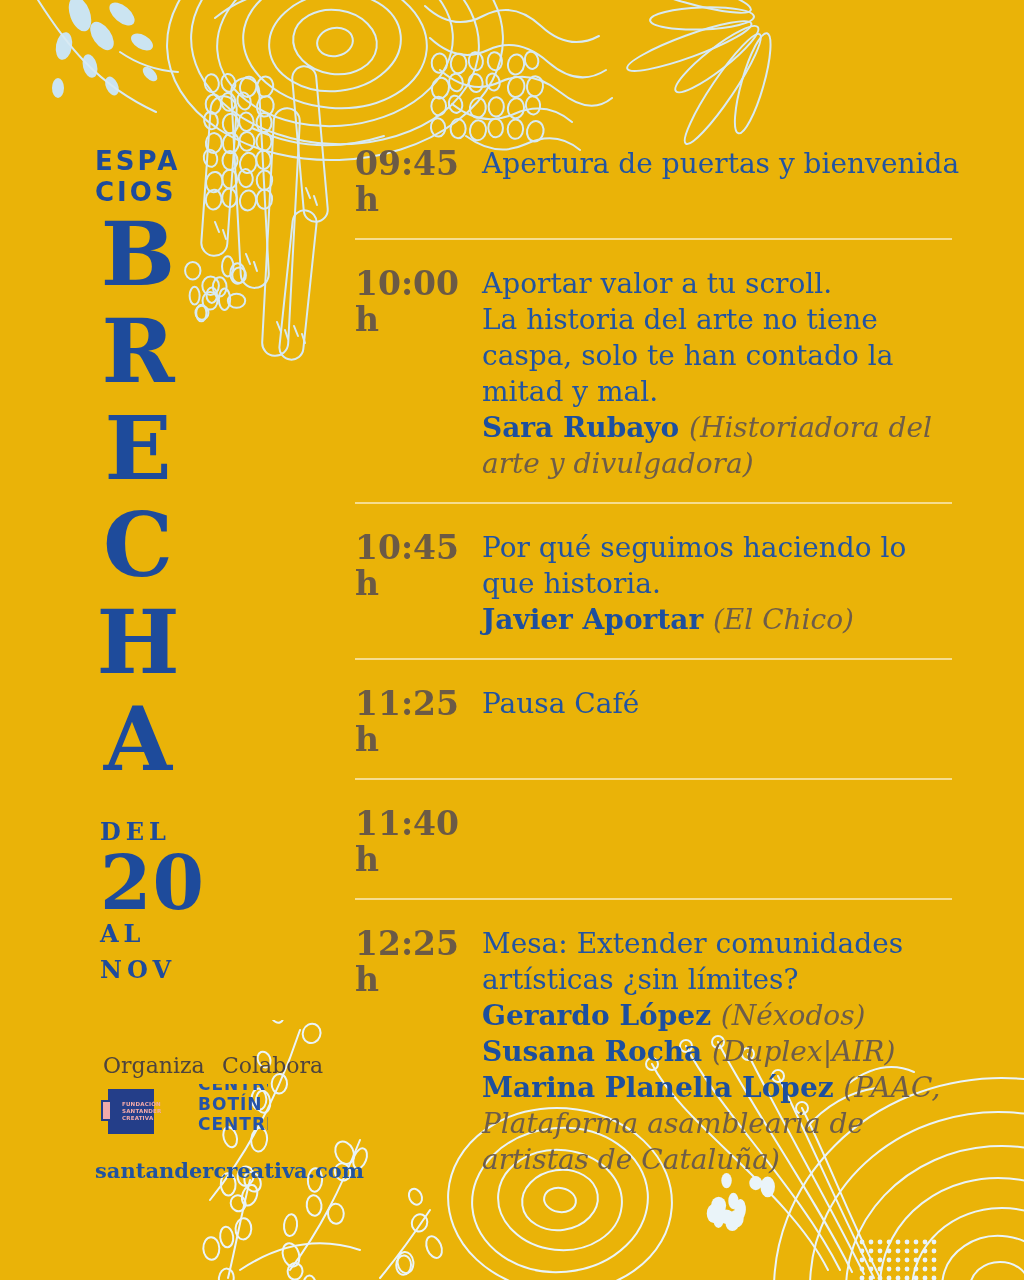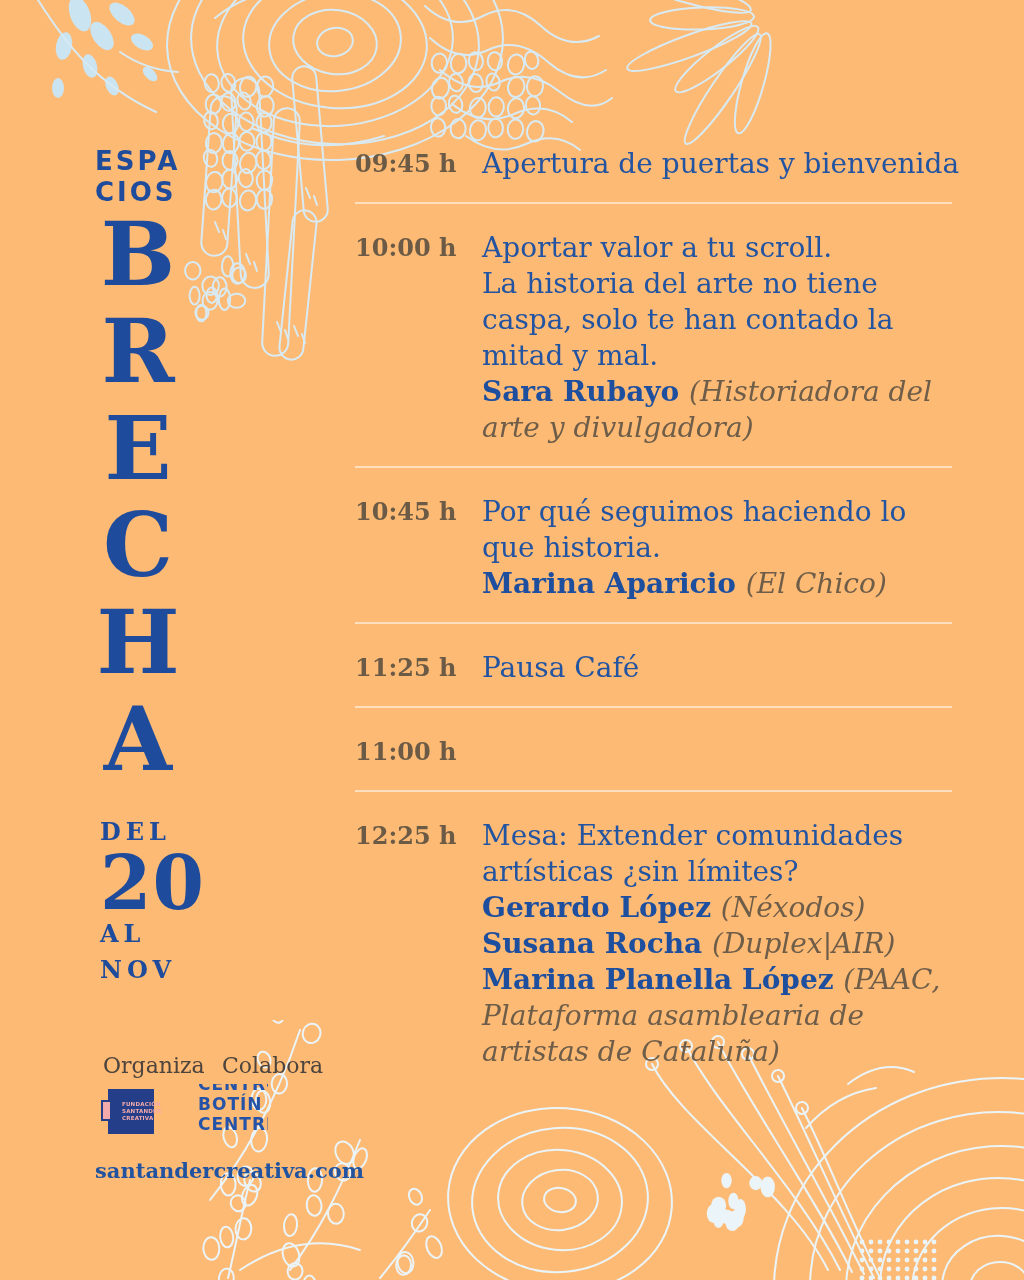--- a/index.html
+++ b/index.html
@@ -1,17 +1,17 @@
 <!DOCTYPE html>
 <html><head>
 <meta charset="utf-8">
 <style>
   html,body{margin:0;padding:0;background:#888;}
   .poster{
-    position:relative;width:1024px;height:1280px;background:#fdba74;
+    position:relative;width:1024px;height:1280px;background:#eab308;
     overflow:hidden;font-family:"DejaVu Serif",serif;
   }
   .poster *{box-sizing:border-box;}
   svg.decor{position:absolute;left:0;pointer-events:none;}
   #decor-top{top:0;}
   #decor-bottom{top:1020px;}
 
   
   .brand-word{
     position:absolute;left:95px;top:146px;z-index:2;
@@ -31,21 +31,21 @@
     font-family:"DejaVu Serif",serif;
   }
   .d-small{font-size:24px;line-height:28px;font-weight:bold;letter-spacing:5px;}
   .d-big{font-size:74px;line-height:70px;font-weight:bold;letter-spacing:1px;margin:2px 0;}
   .d-small.nov{margin-top:8px;}
 
   
   .schedule{position:absolute;left:355px;top:146px;width:600px;z-index:2;}
   .s-item{display:flex;align-items:flex-start;}
   .s-time{
-    flex:none;width:127px;font-weight:bold;font-size:24px;line-height:36px;
+    flex:none;width:127px;font-weight:bold;font-size:33px;line-height:36px;
     color:#6B5A45;
   }
   .s-body{font-size:28px;line-height:36px;color:#2254A2;}
   .s-line{white-space:nowrap;}
   .seg-t{color:#2254A2;}
   .seg-b{color:#1D4F9E;font-weight:bold;}
   .seg-i{color:#6E5D49;font-style:italic;}
   .divider{
     border:none;height:0;border-top:2px solid rgba(255,255,255,0.55);
     margin:20px 0 26px 0;width:597px;
@@ -403,33 +403,33 @@
           <div class="s-line"><span class="seg-b">Sara Rubayo </span><span class="seg-i">(Historiadora del</span></div>
           <div class="s-line"><span class="seg-i">arte y divulgadora)</span></div>
         </div>
       </div>
       <hr class="divider">
       <div class="s-item">
         <div class="s-time">10:45 h</div>
         <div class="s-body">
           <div class="s-line"><span class="seg-t">Por qué seguimos haciendo lo</span></div>
           <div class="s-line"><span class="seg-t">que historia.</span></div>
-          <div class="s-line"><span class="seg-b">Marina Aparicio </span><span class="seg-i">(El Chico)</span></div>
+          <div class="s-line"><span class="seg-b">Javier Aportar </span><span class="seg-i">(El Chico)</span></div>
         </div>
       </div>
       <hr class="divider">
       <div class="s-item">
         <div class="s-time">11:25 h</div>
         <div class="s-body">
           <div class="s-line"><span class="seg-t">Pausa Café</span></div>
         </div>
       </div>
       <hr class="divider">
       <div class="s-item">
-        <div class="s-time">11:00 h</div>
+        <div class="s-time">11:40 h</div>
       </div>
       <hr class="divider">
       <div class="s-item">
         <div class="s-time">12:25 h</div>
         <div class="s-body">
           <div class="s-line"><span class="seg-t">Mesa: Extender comunidades</span></div>
           <div class="s-line"><span class="seg-t">artísticas ¿sin límites?</span></div>
           <div class="s-line"><span class="seg-b">Gerardo López </span><span class="seg-i">(Néxodos)</span></div>
           <div class="s-line"><span class="seg-b">Susana Rocha </span><span class="seg-i">(Duplex|AIR)</span></div>
           <div class="s-line"><span class="seg-b">Marina Planella López </span><span class="seg-i">(PAAC,</span></div>

